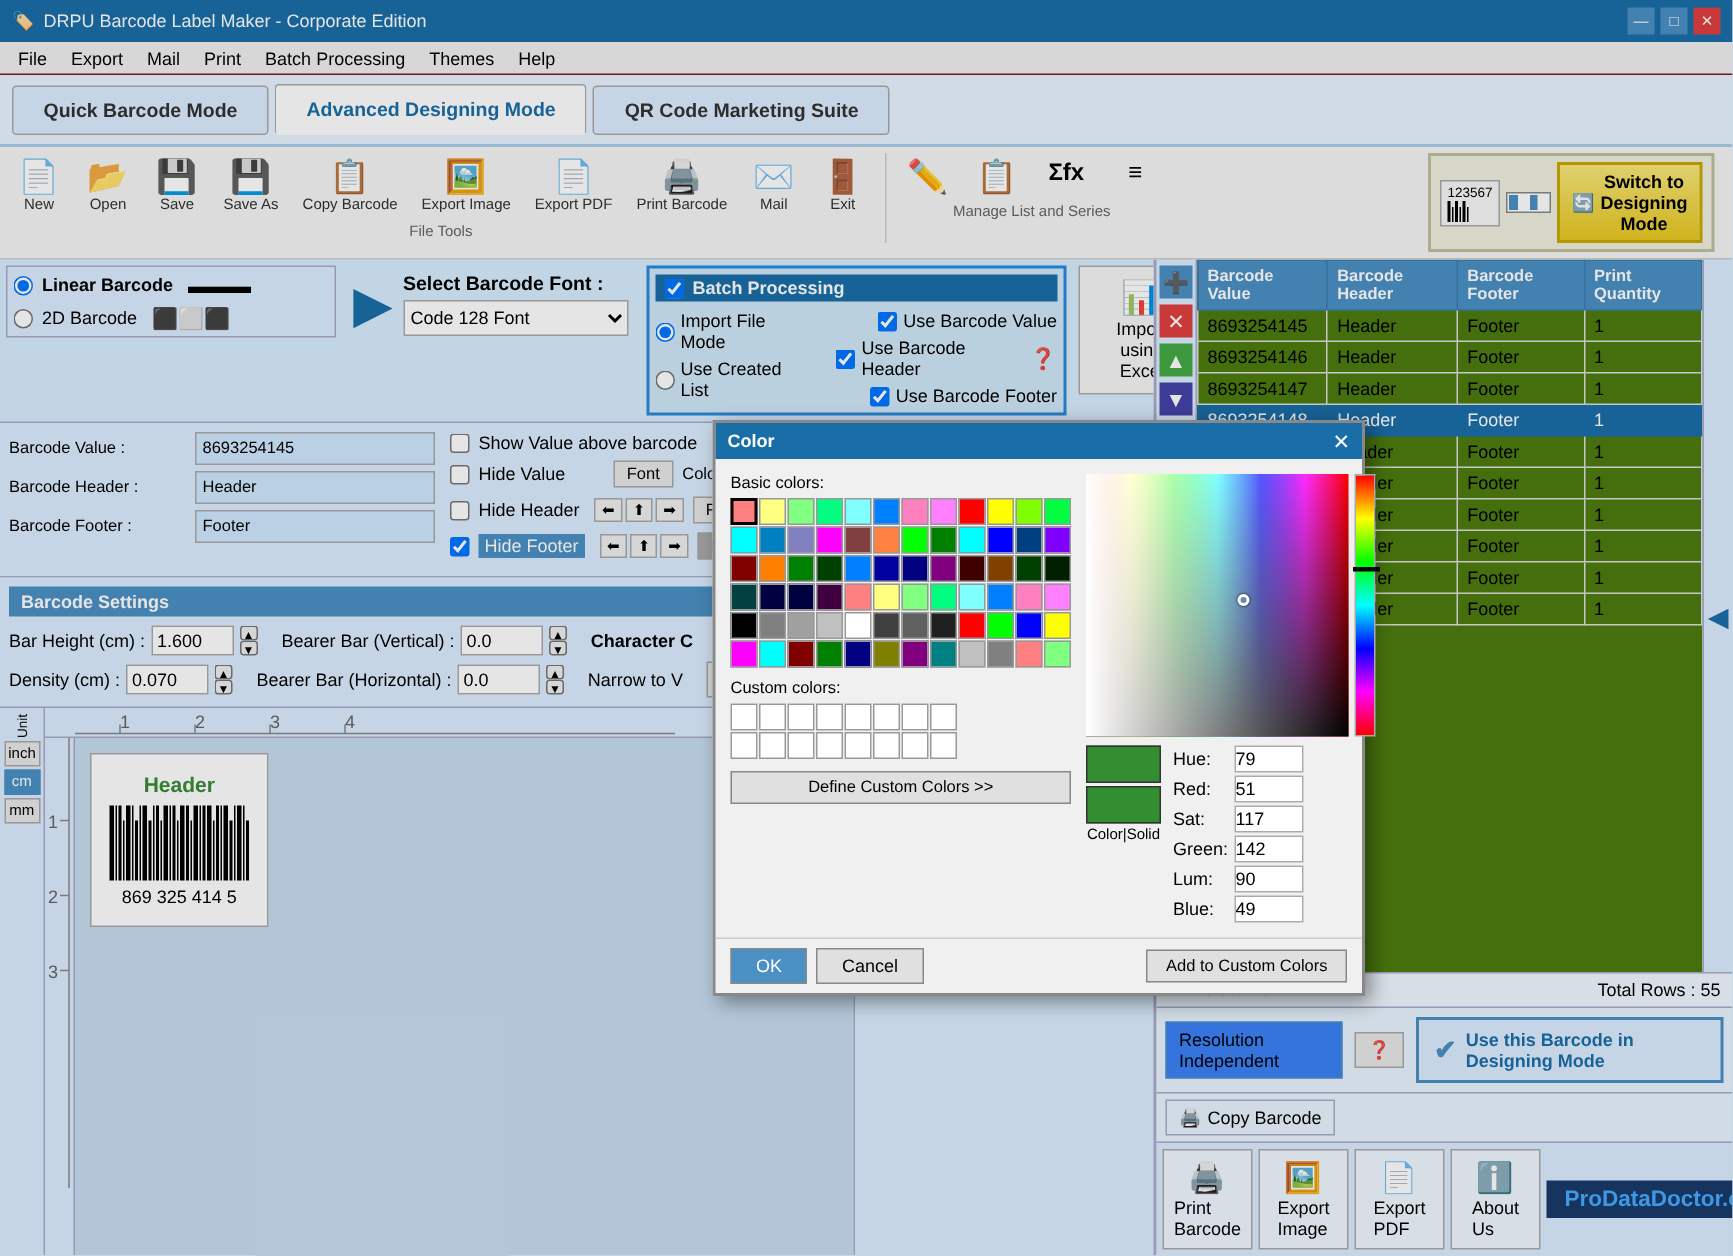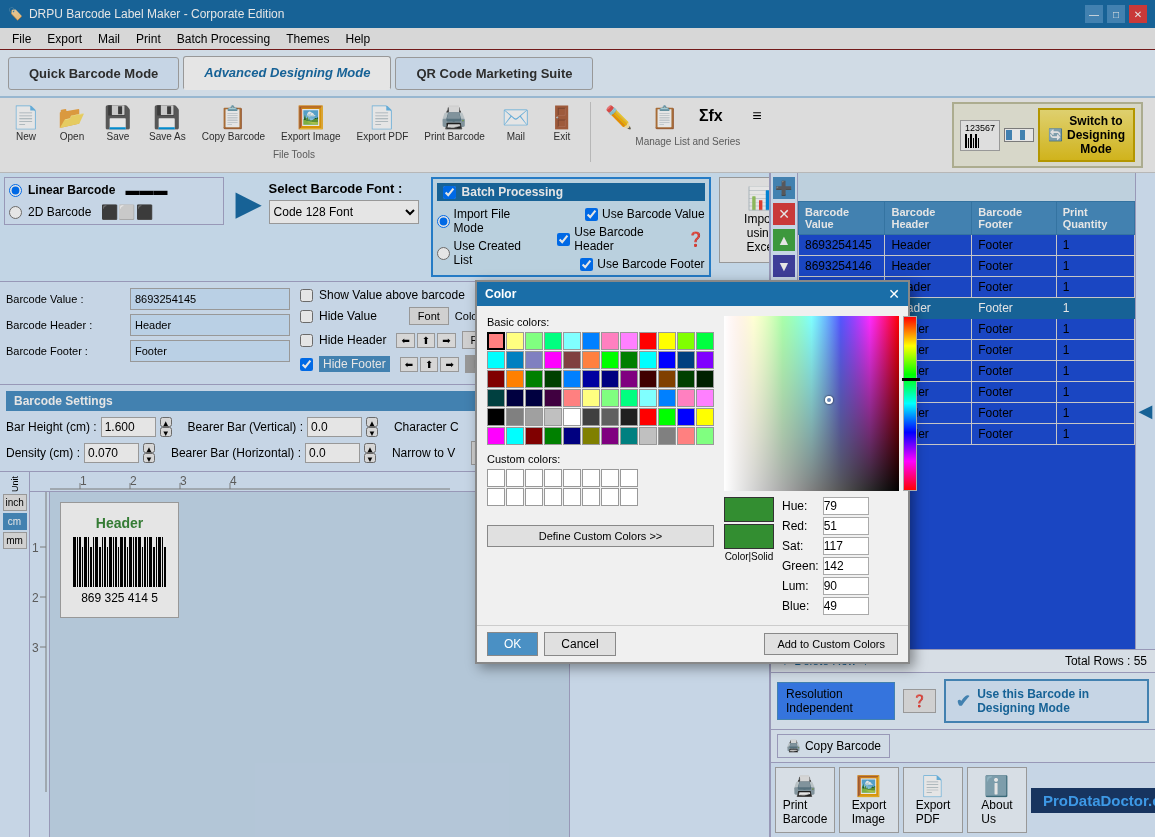--- a/index.html
+++ b/index.html
@@ -11,21 +11,21 @@
     #title-bar .title-controls { display: flex; gap: 4px; }
     #title-bar .title-btn { width: 18px; height: 18px; background: #4a90c4; border: none; color: white; cursor: pointer; font-size: 10px; display: flex; align-items: center; justify-content: center; }
 
     
     #menu-bar { background: #f0f0f0; height: 22px; display: flex; align-items: center; padding: 0 4px; border-bottom: 1px solid #7f1d1d; }
     #menu-bar span { padding: 2px 8px; cursor: pointer; font-size: 12px; }
 
     
     #mode-tabs { background: #e8f4ff; display: flex; align-items: center; padding: 6px 8px; gap: 4px; border-bottom: 2px solid #aacce8; }
     .mode-tab { padding: 8px 20px; border: 1px solid #aaa; background: #ddeeff; cursor: pointer; font-size: 13px; font-weight: bold; color: #333; border-radius: 3px; }
-    .mode-tab.active { background: white; border-bottom: 2px solid white; color: #1a6ea8; font-style: italic; }
+    .mode-tab.active { background: white; border-bottom: 2px solid white; color: #1a6ea8; }
 
     
     #toolbar { background: #f5f5f5; border-bottom: 1px solid #ccc; padding: 4px; display: flex; align-items: flex-start; gap: 2px; }
     .toolbar-btn { display: flex; flex-direction: column; align-items: center; justify-content: center; padding: 4px 6px; cursor: pointer; min-width: 44px; background: transparent; border: 1px solid transparent; font-size: 11px; }
     .toolbar-btn .tb-icon { font-size: 22px; line-height: 1; }
     .toolbar-label { font-size: 10px; color: #333; margin-top: 2px; text-align: center; }
     .toolbar-section-label { font-size: 10px; color: #666; text-align: center; width: 100%; padding-top: 2px; }
     .toolbar-section { display: flex; flex-direction: column; align-items: center; }
 
     
@@ -41,21 +41,21 @@
 
     
     #bottom-bar { background: #c8e0f8; border-top: 1px solid #aaa; padding: 4px 8px; font-size: 11px; }
 
     
     #color-dialog { position: absolute; top: 280px; left: 475px; width: 435px; background: #f0f0f0; border: 2px solid #888; box-shadow: 4px 4px 12px rgba(0,0,0,0.4); z-index: 100; }
     #color-dialog .dialog-title { background: #1a6ea8; color: white; padding: 4px 8px; font-weight: bold; display: flex; justify-content: space-between; align-items: center; }
     #color-dialog .dialog-body { padding: 10px; display: flex; gap: 10px; }
     .dialog-btn { padding: 4px 16px; border: 1px solid #888; background: #e0e0e0; cursor: pointer; font-size: 12px; }
     .dialog-btn.primary { background: #4a90c4; color: white; }
-    .define-custom-btn { padding: 4px 12px; border: 1px solid #888; background: #e0e0e0; cursor: pointer; font-size: 11px; width: 100%; margin-top: 11px; }
+    .define-custom-btn { padding: 4px 12px; border: 1px solid #888; background: #e0e0e0; cursor: pointer; font-size: 11px; width: 100%; }
     .rp-btn { display: flex; flex-direction: column; align-items: center; padding: 6px 10px; border: 1px solid #aaa; background: #f0f8ff; cursor: pointer; font-size: 10px; min-width: 60px; }
     .rp-btn .rp-icon { font-size: 20px; }
 
     
     #app { width: 1155px; height: 837px; overflow: hidden; display: flex; flex-direction: column; }
     #content-row { display: flex; flex: 1; overflow: hidden; }
     #left-main { display: flex; flex-direction: column; width: 770px; }
     #right-main { flex: 1; display: flex; flex-direction: column; border-left: 1px solid #aac; }
     .num-input { width: 55px; height: 20px; border: 1px solid #aaa; padding: 1px 3px; }
 
@@ -376,21 +376,21 @@
             </div>
           </div>
           <div style="display:flex;align-items:center;gap:4px;">
             <span>Bearer Bar (Vertical) :</span>
             <input type="text" class="num-input" value="0.0" style="">
             <div style="display:flex;flex-direction:column;">
               <button style="height:10px;font-size:8px;">▲</button>
               <button style="height:10px;font-size:8px;">▼</button>
             </div>
           </div>
-          <div style="display:flex;align-items:flex-end;gap:4px;">
+          <div style="display:flex;align-items:flex-end;gap:4px;font-weight:bold;">
             <span>Character C</span>
           </div>
         </div>
         <div style="display:flex;gap:16px;align-items:center;margin-top:4px;">
           <div style="display:flex;align-items:center;gap:4px;">
             <span>Density (cm) :</span>
             <input type="text" class="num-input" value="0.070" style="">
             <div style="display:flex;flex-direction:column;">
               <button style="height:10px;font-size:8px;">▲</button>
               <button style="height:10px;font-size:8px;">▼</button>
@@ -522,21 +522,21 @@
 
       <div style="display:flex;flex:1;overflow:hidden;">
 
         <div style="display:flex;flex-direction:column;align-items:center;padding:4px 2px;gap:4px;background:#ddeeff;border-right:1px solid #aac;">
           <button style="width:22px;height:22px;background:#4a90c4;color:white;border:none;cursor:pointer;display:flex;align-items:center;justify-content:center;font-size:14px;">➕</button>
           <button style="width:22px;height:22px;background:#e04040;color:white;border:none;cursor:pointer;display:flex;align-items:center;justify-content:center;font-size:14px;">✕</button>
           <button style="width:22px;height:22px;background:#4a4;color:white;border:none;cursor:pointer;display:flex;align-items:center;justify-content:center;font-size:14px;">▲</button>
           <button style="width:22px;height:22px;background:#44a;color:white;border:none;cursor:pointer;display:flex;align-items:center;justify-content:center;font-size:14px;">▼</button>
         </div>
 
-        <div style="flex:1;overflow-y:auto;background:#1d4ed8;margin-top:28px;">
+        <div style="flex:1;overflow-y:auto;background:#4d7c0f;">
           <table id="barcode-value-table">
             <thead>
               <tr>
                 <th>Barcode Value</th>
                 <th>Barcode Header</th>
                 <th>Barcode Footer</th>
                 <th>Print Quantity</th>
               </tr>
             </thead>
             <tbody id="table-body">

